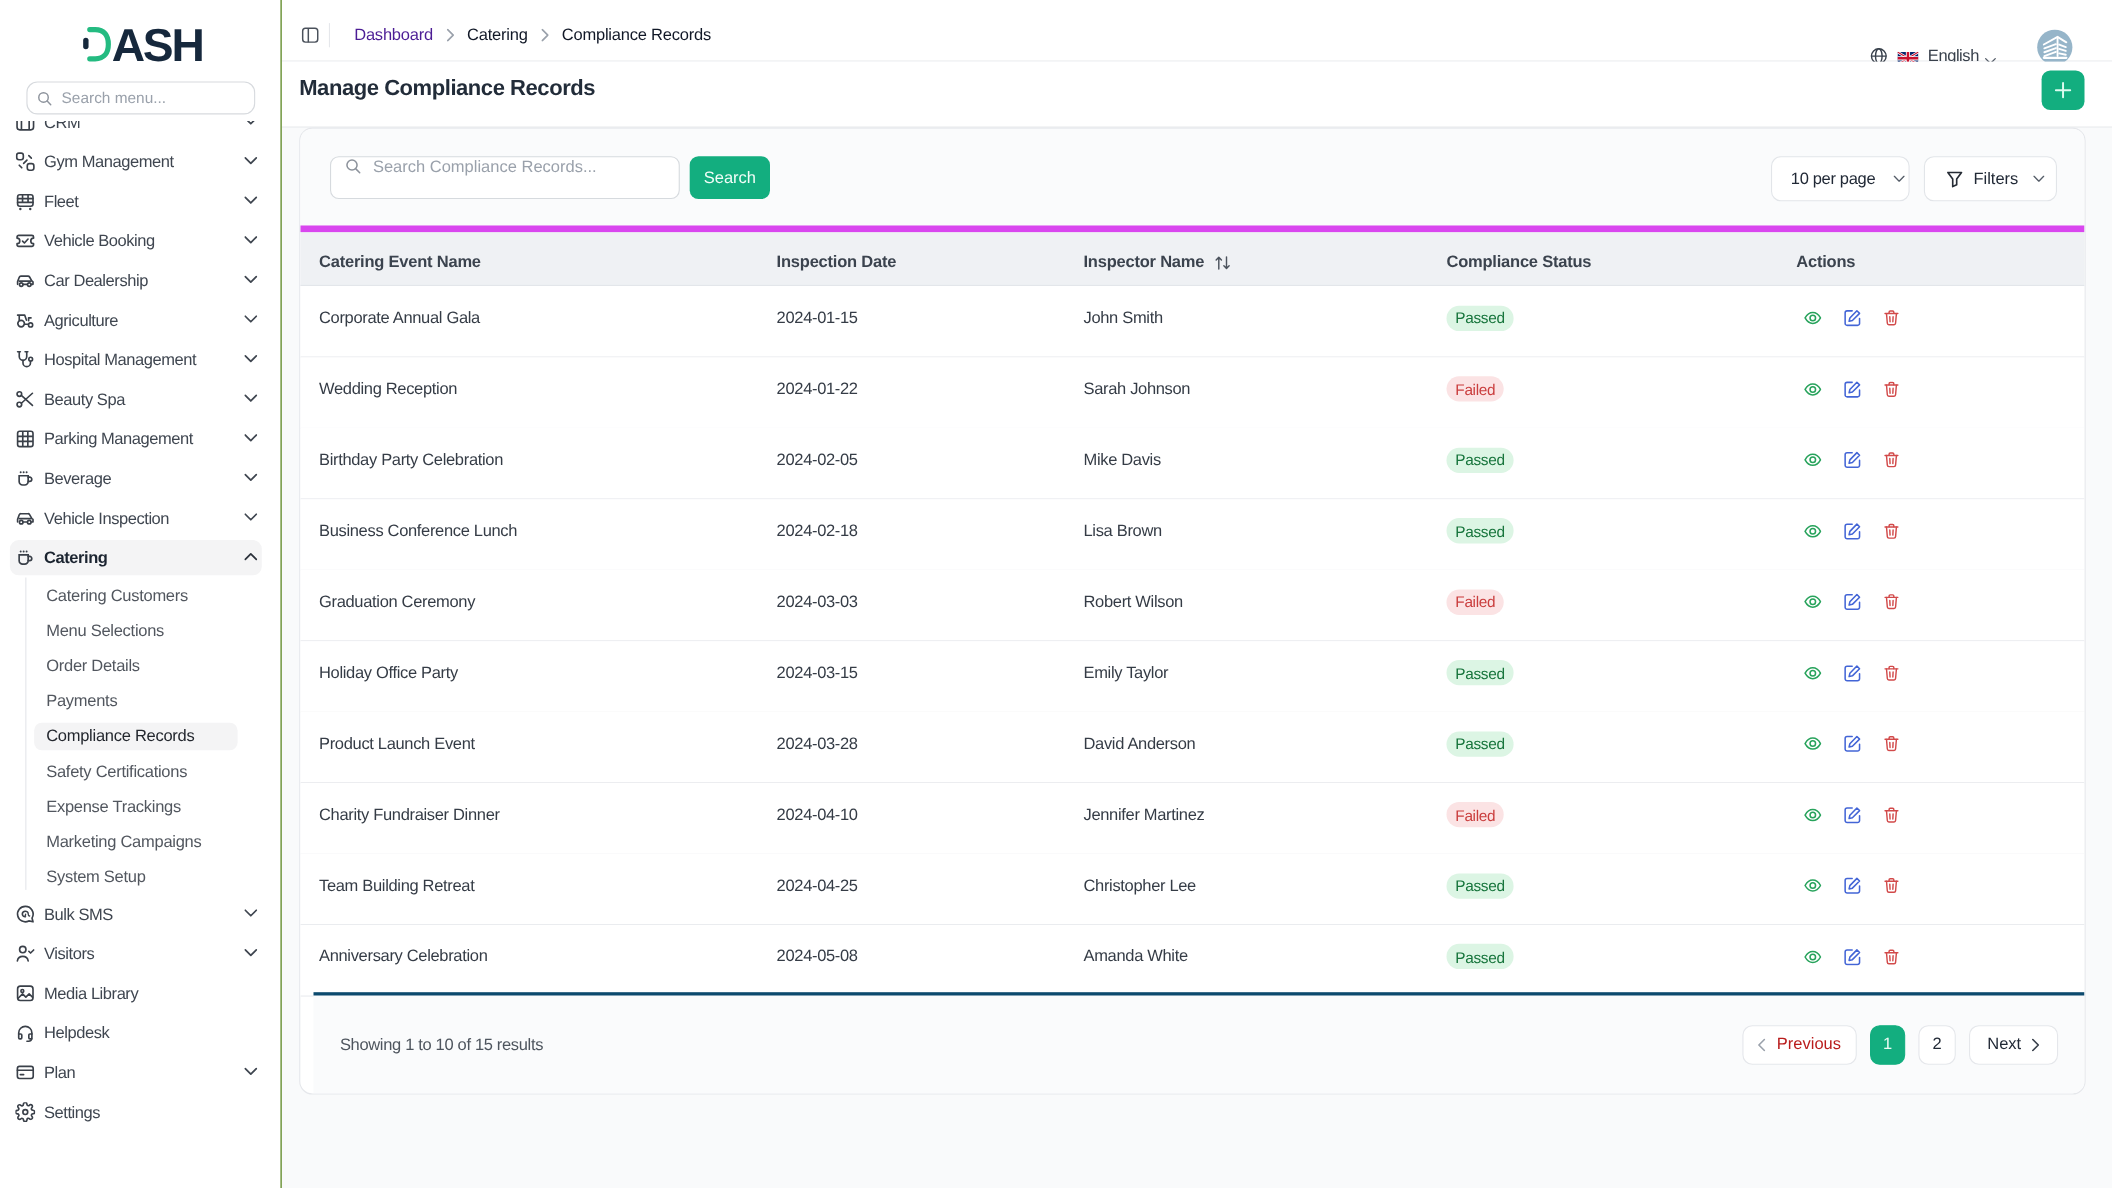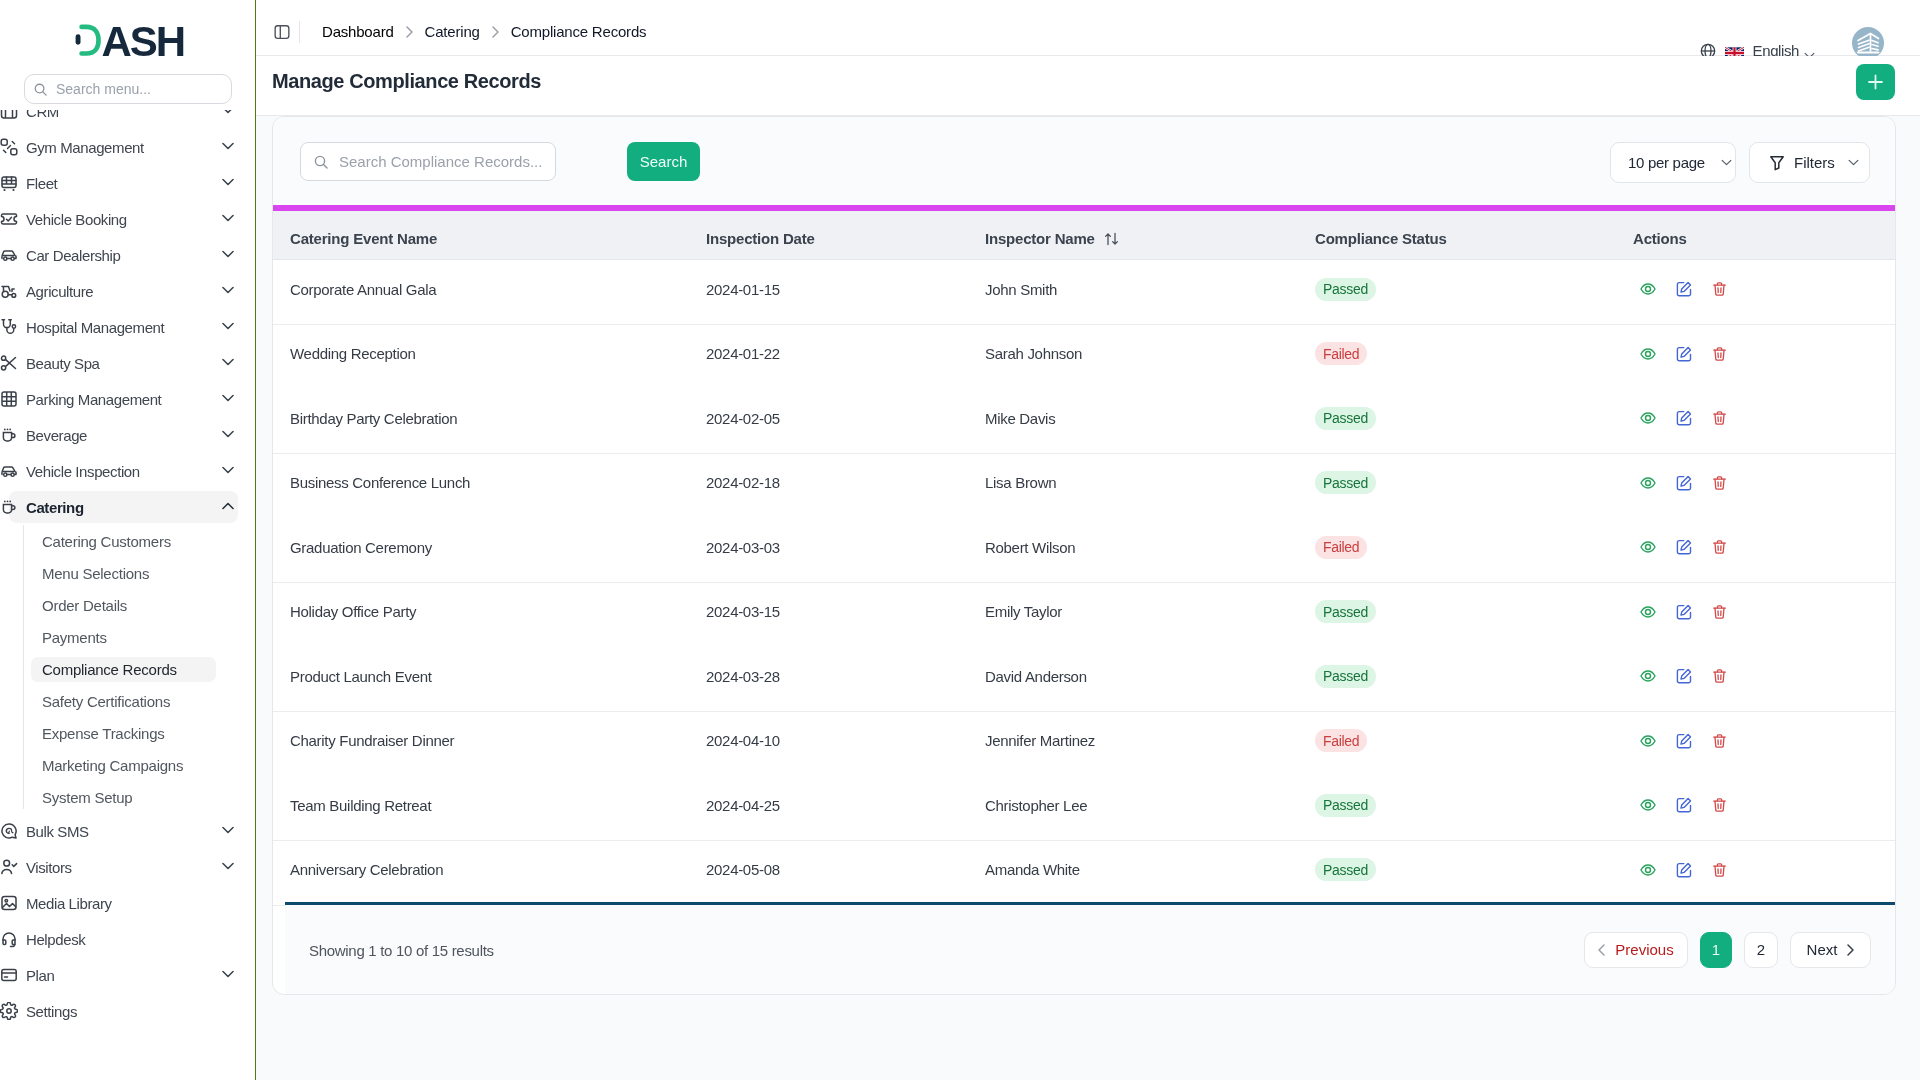--- a/index.html
+++ b/index.html
@@ -4,21 +4,21 @@
 <style>
 *{margin:0;padding:0;box-sizing:border-box}
 html,body{width:1920px;height:1080px;overflow:hidden;font-family:"Liberation Sans",sans-serif;background:#f9fafb;-webkit-font-smoothing:antialiased}
 svg{display:block}
 
 #sidebar{position:absolute;left:0;top:0;width:256px;height:1080px;background:#fff;border-right:1px solid #4d7c0f;z-index:5}
 #logo{position:absolute;left:74px;top:21px}
 #sbsearch{position:absolute;left:24px;top:74px;width:208px;height:30px;border:1px solid #d7dade;border-radius:10px;background:#fff;display:flex;align-items:center;padding-left:8px;color:#9aa1ab;font-size:14px}
 #sbsearch svg{margin-right:8px}
 #menuwrap{position:absolute;left:0;top:110px;width:255px;height:970px;overflow:hidden}
-.mi{height:36px;display:flex;align-items:center;color:#3f4650;font-size:15px;position:relative}
+.mi{height:36px;display:flex;align-items:center;padding-left:14px;color:#3f4650;font-size:15px;position:relative}
 .mi .ic{width:18px;height:18px;margin-right:8px;flex:0 0 18px;color:#3a4049}
 .mi .lbl{white-space:nowrap;letter-spacing:-0.4px}
 .mi .chev{position:absolute;right:21px;top:50%;margin-top:-5px}
 .mi.active{font-weight:bold;color:#1b2430}
 .hl{position:absolute;left:9px;right:17px;top:2px;bottom:2px;background:#f4f4f5;border-radius:8px;z-index:-1}
 .sub{position:relative}
 .subline{position:absolute;left:23px;top:0;bottom:4px;width:1px;background:#e4e6ea}
 .smi{height:32px;display:flex;align-items:center;padding-left:42px;color:#52575f;font-size:15px;position:relative;letter-spacing:-0.25px}
 .smi.active{color:#23272e}
 .shl{position:absolute;left:31px;width:185px;top:4px;bottom:3px;background:#f4f4f5;border-radius:7px;z-index:-1}
@@ -27,21 +27,21 @@
 #crumbs{position:absolute;left:12px;top:4px;height:55px;display:flex;align-items:center;font-size:15px;color:#111827;letter-spacing:-0.2px}
 #crumbs .sep{margin:0 12px}
 #hdr-right{position:absolute;right:36px;top:4px;height:55px;display:flex;align-items:flex-end}
 
 #titleband{position:absolute;left:256px;top:56px;right:0;height:60px;background:#fff;border-bottom:1px solid #e7e9ec}
 #titleband h1{position:absolute;left:16px;top:25px;transform:translateY(-50%);font-size:20px;letter-spacing:-0.4px;color:#222c39;font-weight:bold}
 #addbtn{position:absolute;right:25px;top:8px;width:39px;height:36px;background:#13ae7f;border-radius:8px;color:#d9f7ea}
 
 #card{position:absolute;left:272px;top:116px;width:1624px;height:879px;background:#fff;border:1px solid #e5e7eb;border-radius:12px;overflow:hidden}
 #toolbar{position:absolute;left:0;top:0;right:0;height:88px;background:#fafbfc}
-#srch{position:absolute;left:27px;top:25px;width:256px;height:39px;background:#fff;border:1px solid #d6dade;border-radius:8px;display:flex;align-items:center;padding-left:12px;color:#9aa1ab;font-size:15px}
+#srch{position:absolute;left:27px;top:25px;width:318px;height:39px;background:#fff;border:1px solid #d6dade;border-radius:8px;display:flex;align-items:flex-start;padding-left:12px;color:#9aa1ab;font-size:15px}
 #srch svg{margin-right:10px}
 #srchbtn{position:absolute;left:354px;top:25px;width:73px;height:39px;background:#13ae7f;border-radius:8px;color:#f2fdf8;font-size:15px;display:flex;align-items:center;justify-content:center}
 #perpage{position:absolute;right:159px;top:25px;width:126px;height:41px;background:#fff;border:1px solid #e2e5e9;border-radius:9px;display:flex;align-items:center;padding-left:17px;font-size:15px;color:#212936;white-space:nowrap;letter-spacing:-0.3px}
 #filters{position:absolute;right:25px;top:25px;width:121px;height:41px;background:#fff;border:1px solid #e2e5e9;border-radius:9px;display:flex;align-items:center;padding-left:19px;font-size:15px;color:#212936}
 #thead{position:absolute;left:0;top:88px;right:0;height:55px;background:#eff1f4;border-top:6px solid #d946ef;border-bottom:1px solid #e3e6ea}
 .th{position:absolute;top:0;height:55px;display:flex;align-items:center;font-weight:bold;font-size:15px;color:#3b434e;letter-spacing:-0.2px}
 .tbl-row{position:absolute;left:0;right:0;height:65px;border-bottom:1px solid #eaecef;background:#fff}
 .td{position:absolute;top:0;height:58px;display:flex;align-items:center;font-size:15px;color:#353c46;letter-spacing:-0.3px}
 .pill{height:23px;padding:0 8px;border-radius:12px;font-size:14px;display:flex;align-items:center}
 .pill.ok{background:#dcf5e4;color:#17753c}
@@ -401,21 +401,21 @@
         <span class="lbl">Settings</span>
       </div>
   </div>
 </div>
 <div id="topbar">
   <div id="crumbs">
     <svg width="18" height="18" style="margin-left:5px;margin-right:8px">
         <use href="#i-panel"></use>
       </svg>
     <div style="width:1px;height:22px;background:#e5e7eb;margin-right:22px"></div>
-    <span style="color:#000000">Dashboard</span>
+    <span style="color:#4c1d95">Dashboard</span>
     <svg class="sep" width="7" height="12" viewBox="0 0 7 12">
         <path d="M1 1 L6 6 L1 11" fill="none" stroke="#9aa1ab" stroke-width="1.5" stroke-linecap="round" stroke-linejoin="round"></path>
       </svg>
     <span>Catering</span>
     <svg class="sep" width="7" height="12" viewBox="0 0 7 12">
         <path d="M1 1 L6 6 L1 11" fill="none" stroke="#9aa1ab" stroke-width="1.5" stroke-linecap="round" stroke-linejoin="round"></path>
       </svg>
     <span>Compliance Records</span>
   </div>
   <div id="hdr-right">

